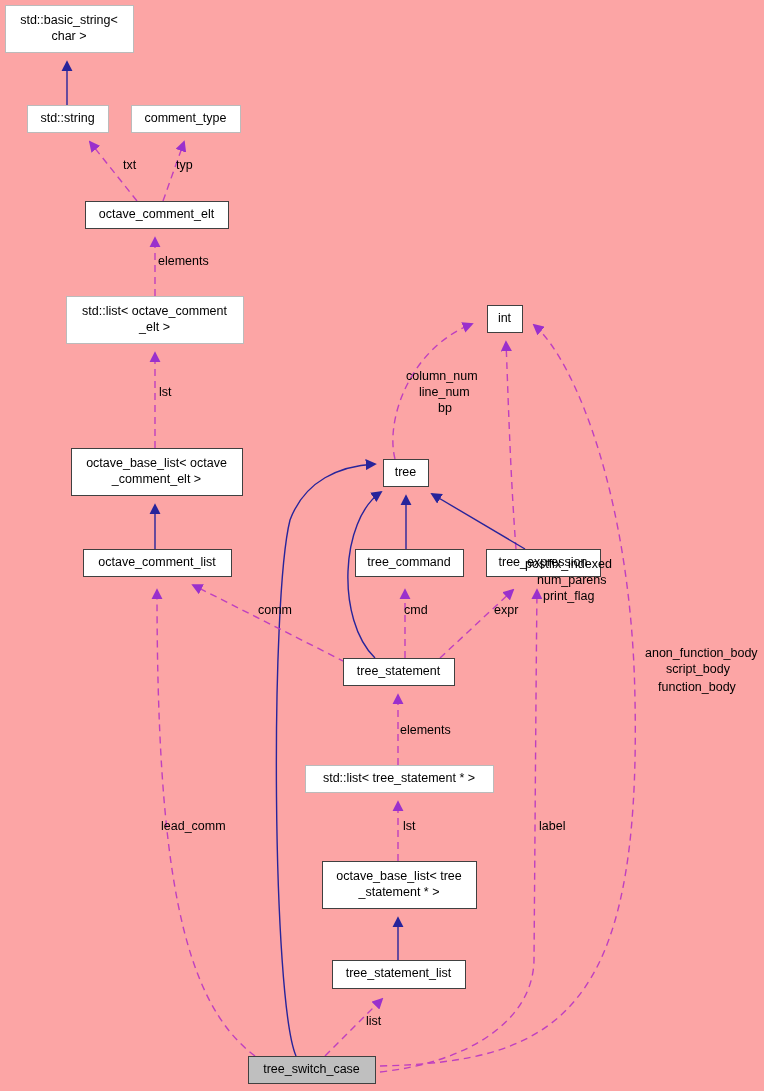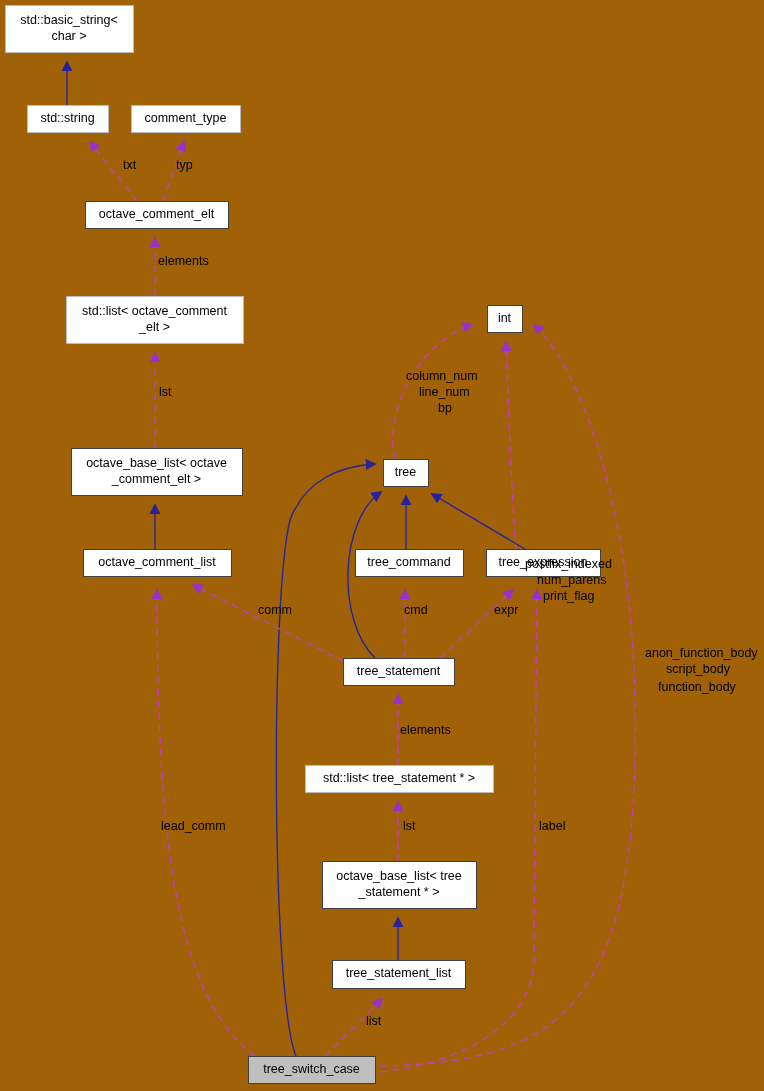--- a/index.html
+++ b/index.html
@@ -4,21 +4,21 @@
 <style>
   html, body {
     margin: 0;
     padding: 0;
     background: #ffffff;
   }
   #diagram-root {
     position: relative;
     width: 764px;
     height: 1091px;
-    background: #a16207;
+    background: #fca5a5;
     font-family: "Liberation Sans", sans-serif;
   }
   svg#uml {
     position: absolute;
     top: 0;
     left: 0;
     width: 764px;
     height: 1091px;
     display: block;
   }

